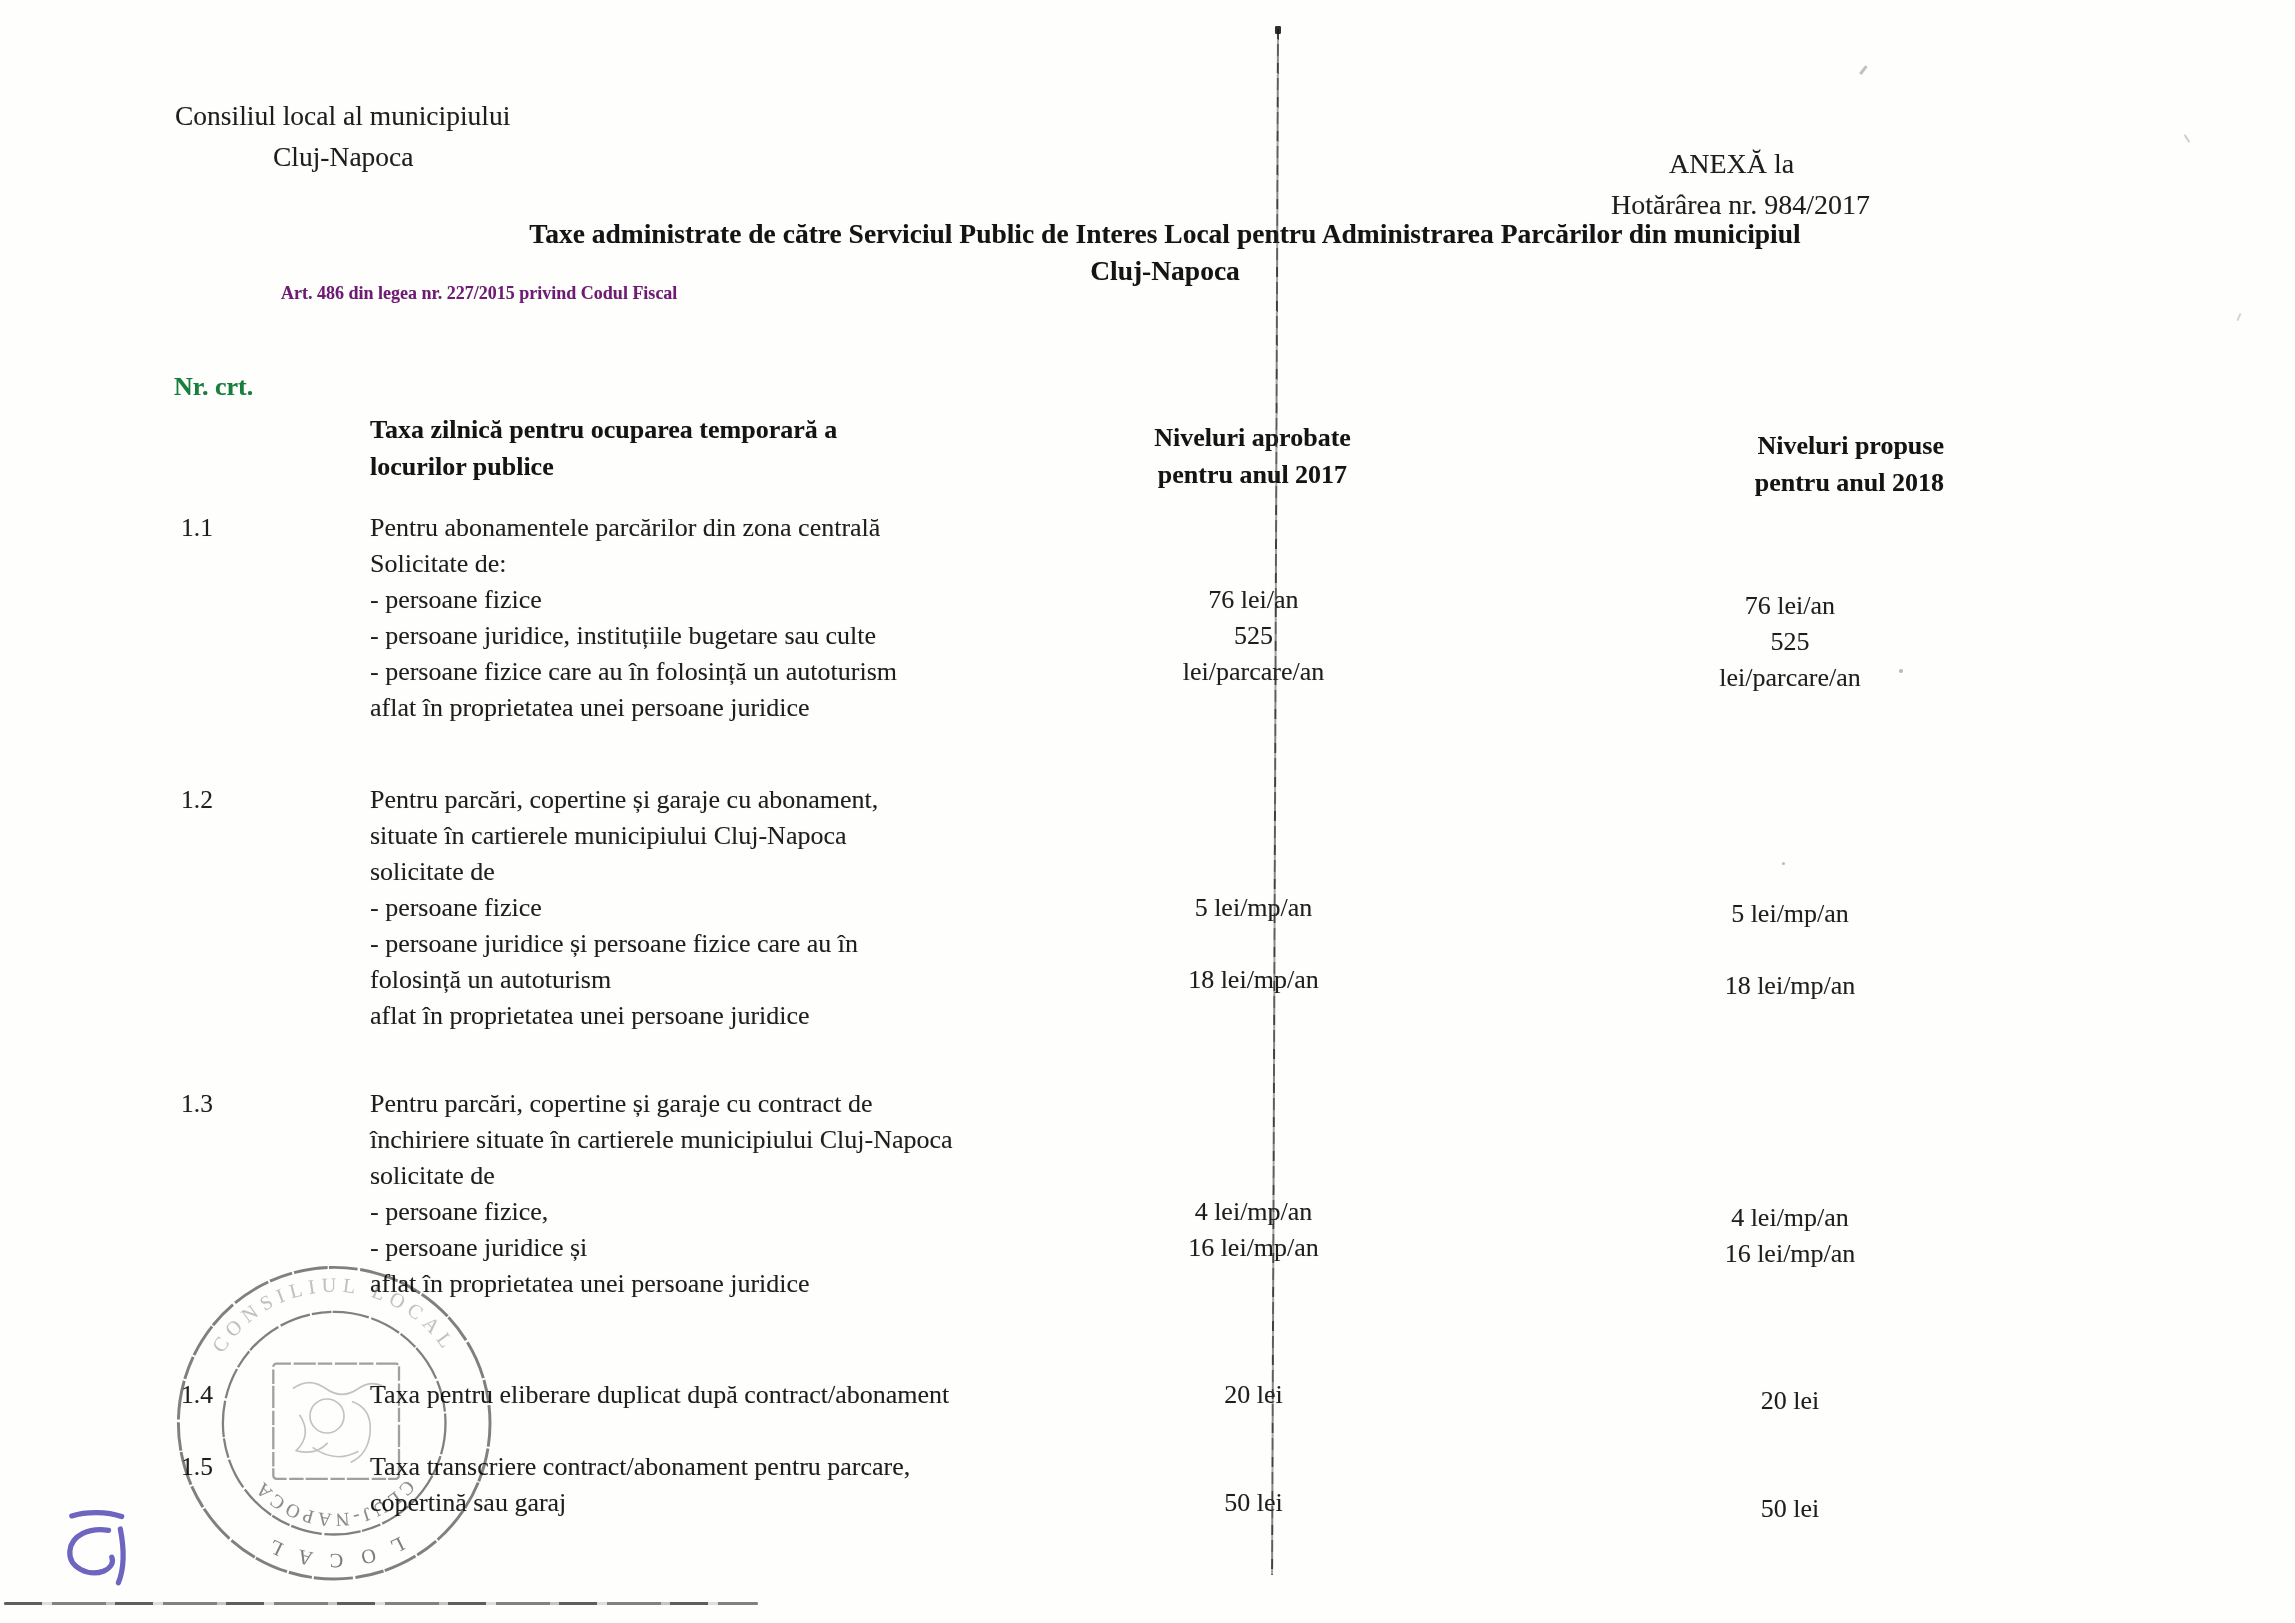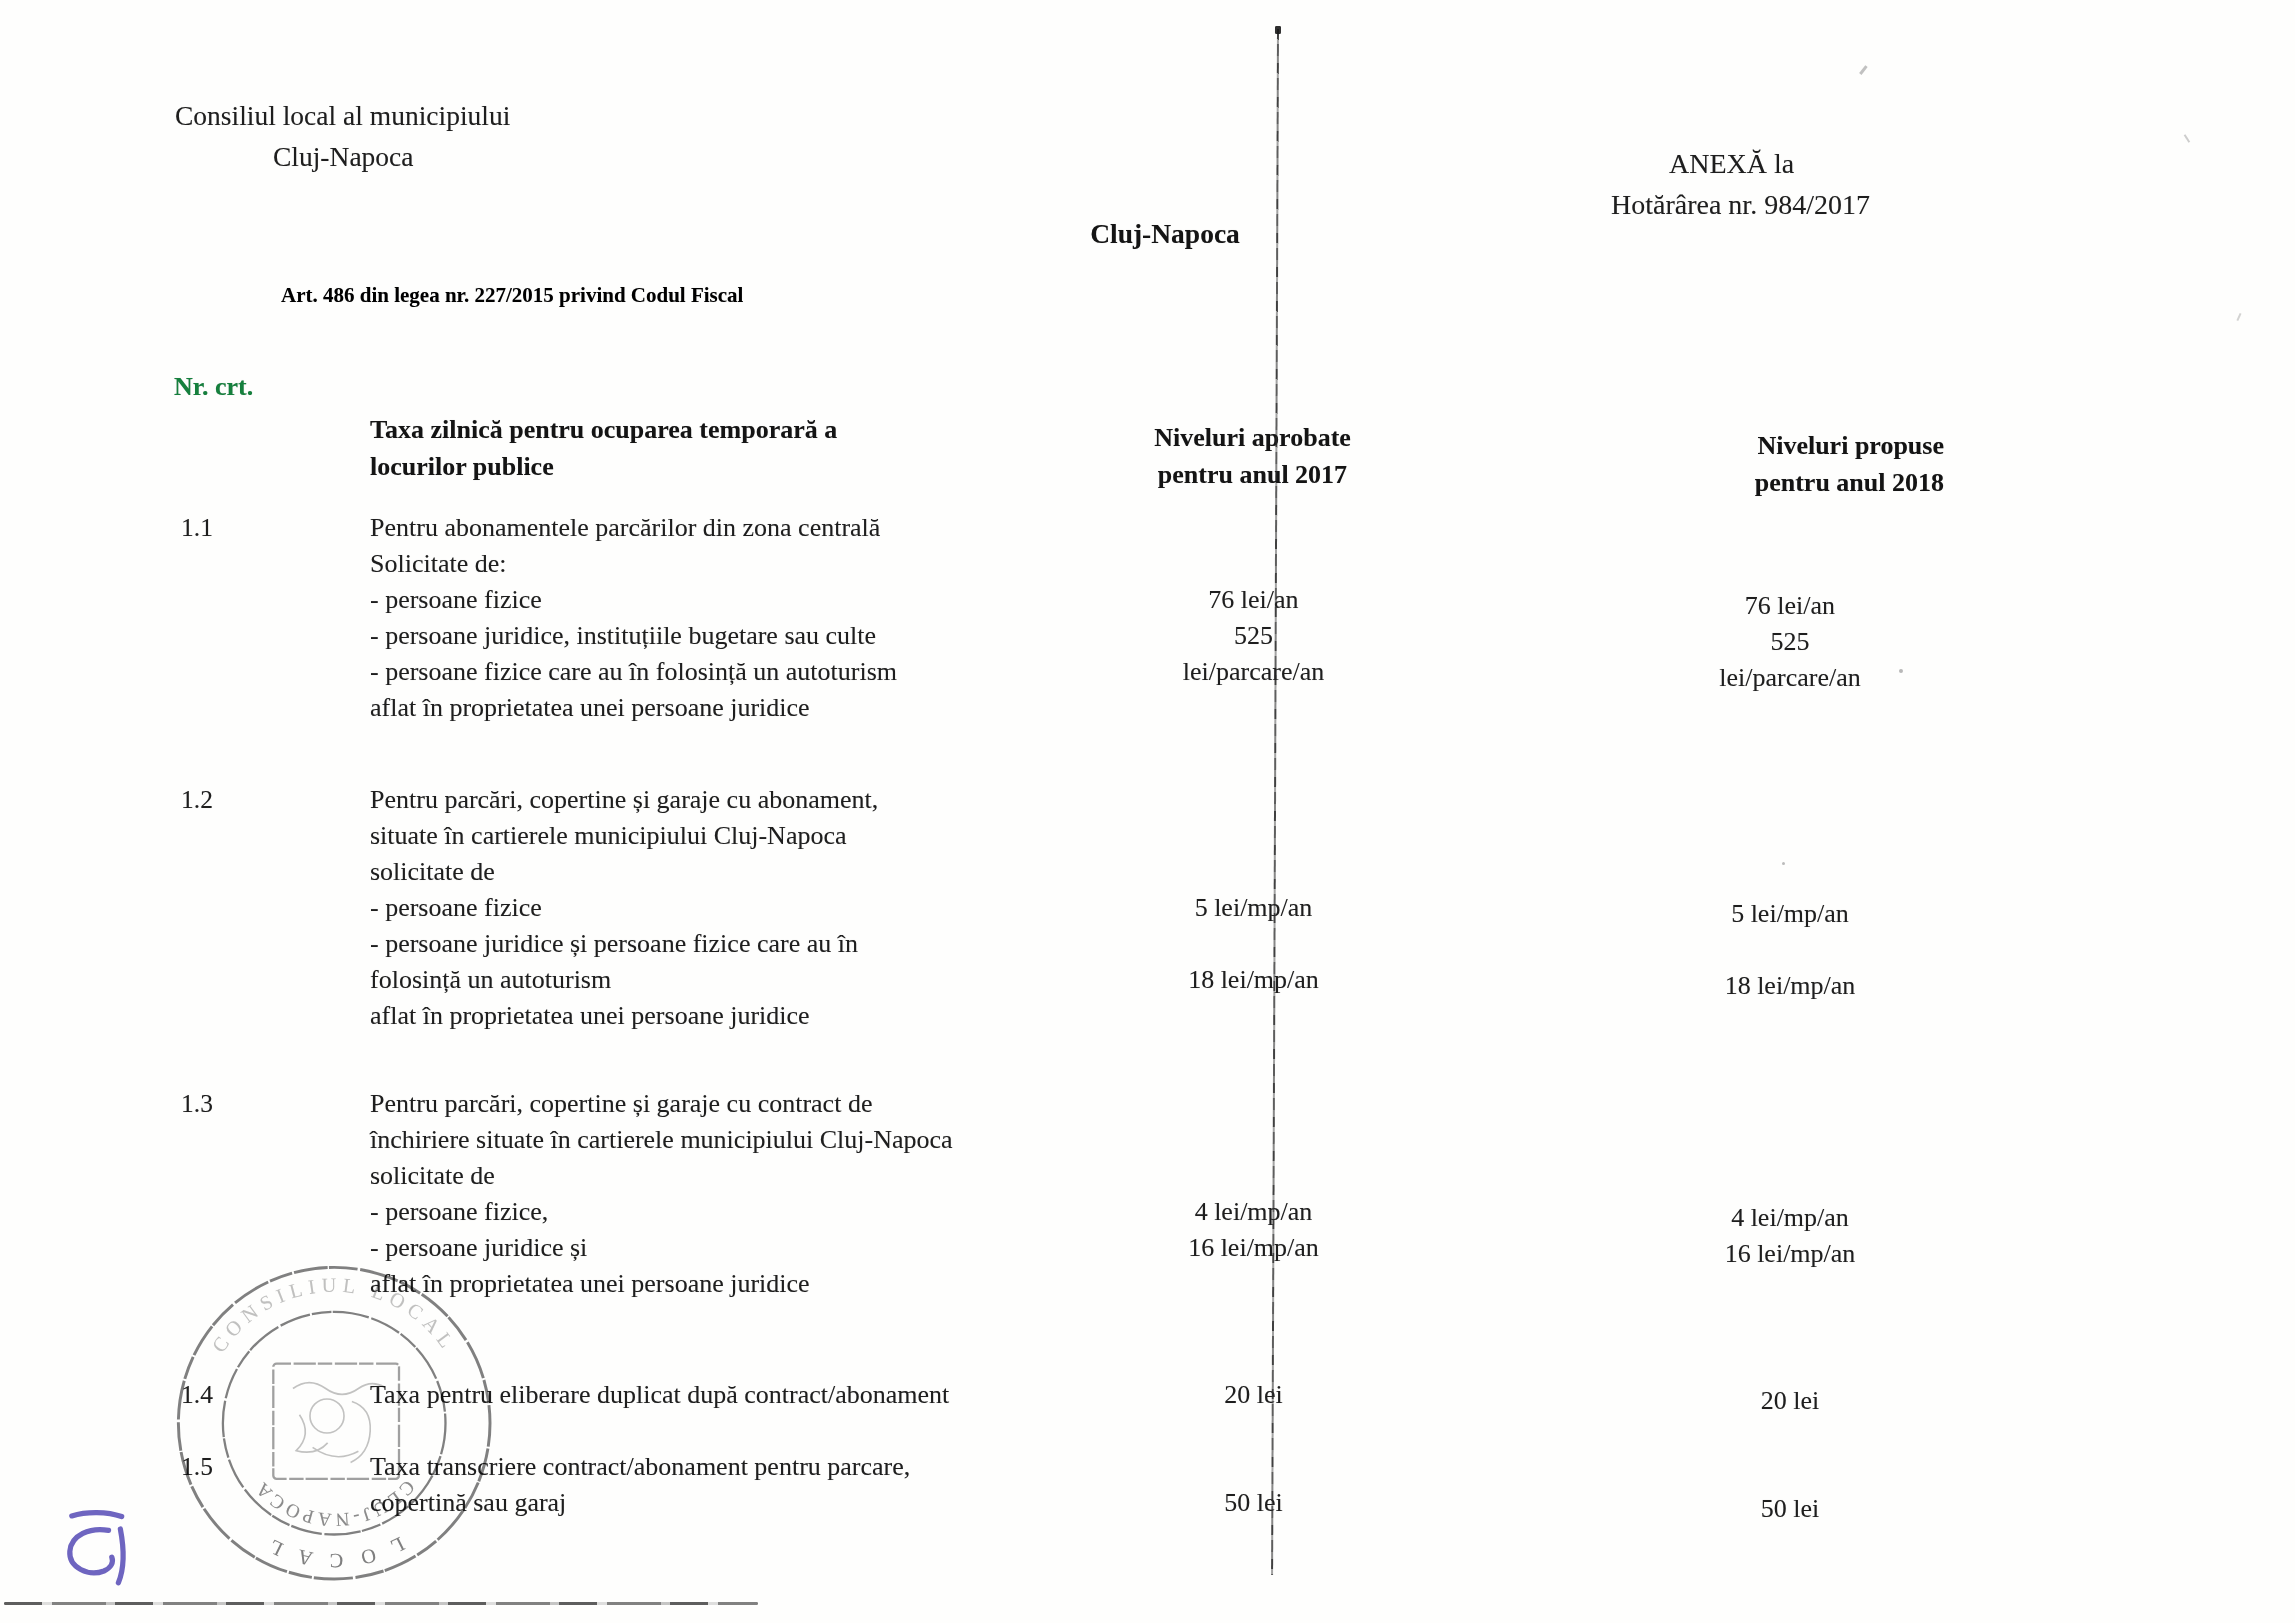--- a/index.html
+++ b/index.html
@@ -14,21 +14,21 @@
     text-shadow:0 0 0.7px rgba(25,25,25,.28);
   }
 
   
   .org{position:absolute;left:175px;top:95px;font-size:27.5px;line-height:41px;}
   .org .l2{padding-left:98px;}
   .annex{position:absolute;left:1611px;top:143px;font-size:28px;line-height:41px;}
   .annex .l1{padding-left:58px;}
   .doc-title{position:absolute;left:406px;top:215px;width:1518px;text-align:center;
     font-weight:bold;font-size:27.5px;line-height:37px;color:#141414;}
-  .legal{position:absolute;left:281px;top:283px;font-size:21px;font-weight:bold;color:#000000;}
+  .legal{position:absolute;left:281px;top:283px;font-size:18px;font-weight:bold;color:#701a75;}
 
   
   .nrcrt{position:absolute;left:174px;top:372px;font-size:26px;font-weight:bold;color:#15803d;}
   .colhead{position:absolute;font-weight:bold;font-size:26px;line-height:37px;color:#141414;}
   .ch-desc{left:370px;top:411px;width:687px;}
   .ch-2017{left:1112px;top:419px;width:281px;text-align:center;}
   .ch-2018{left:1636px;top:427px;width:308px;text-align:right;}
 
   
   #rows{position:absolute;left:0;top:0;width:2295px;height:1187px;}
@@ -86,20 +86,21 @@
     <div class="l1">Consiliul local al municipiului</div>
     <div class="l2">Cluj-Napoca</div>
   </div>
 
   <div class="annex">
     <div class="l1">ANEXĂ  la</div>
     <div class="l2">Hotărârea nr. 984/2017</div>
   </div>
 
   <div class="doc-title">
+    <div>Taxe administrate de către Serviciul Public de Interes Local pentru Administrarea Parcărilor din municipiul</div>
     <div>Cluj-Napoca</div>
   </div>
 
   <div class="legal">Art. 486 din legea nr. 227/2015 privind Codul Fiscal</div>
 
   <div class="nrcrt">Nr. crt.</div>
 
   <div class="colhead ch-desc">
     <div>Taxa zilnică pentru ocuparea temporară a</div>
     <div>locurilor publice</div>

